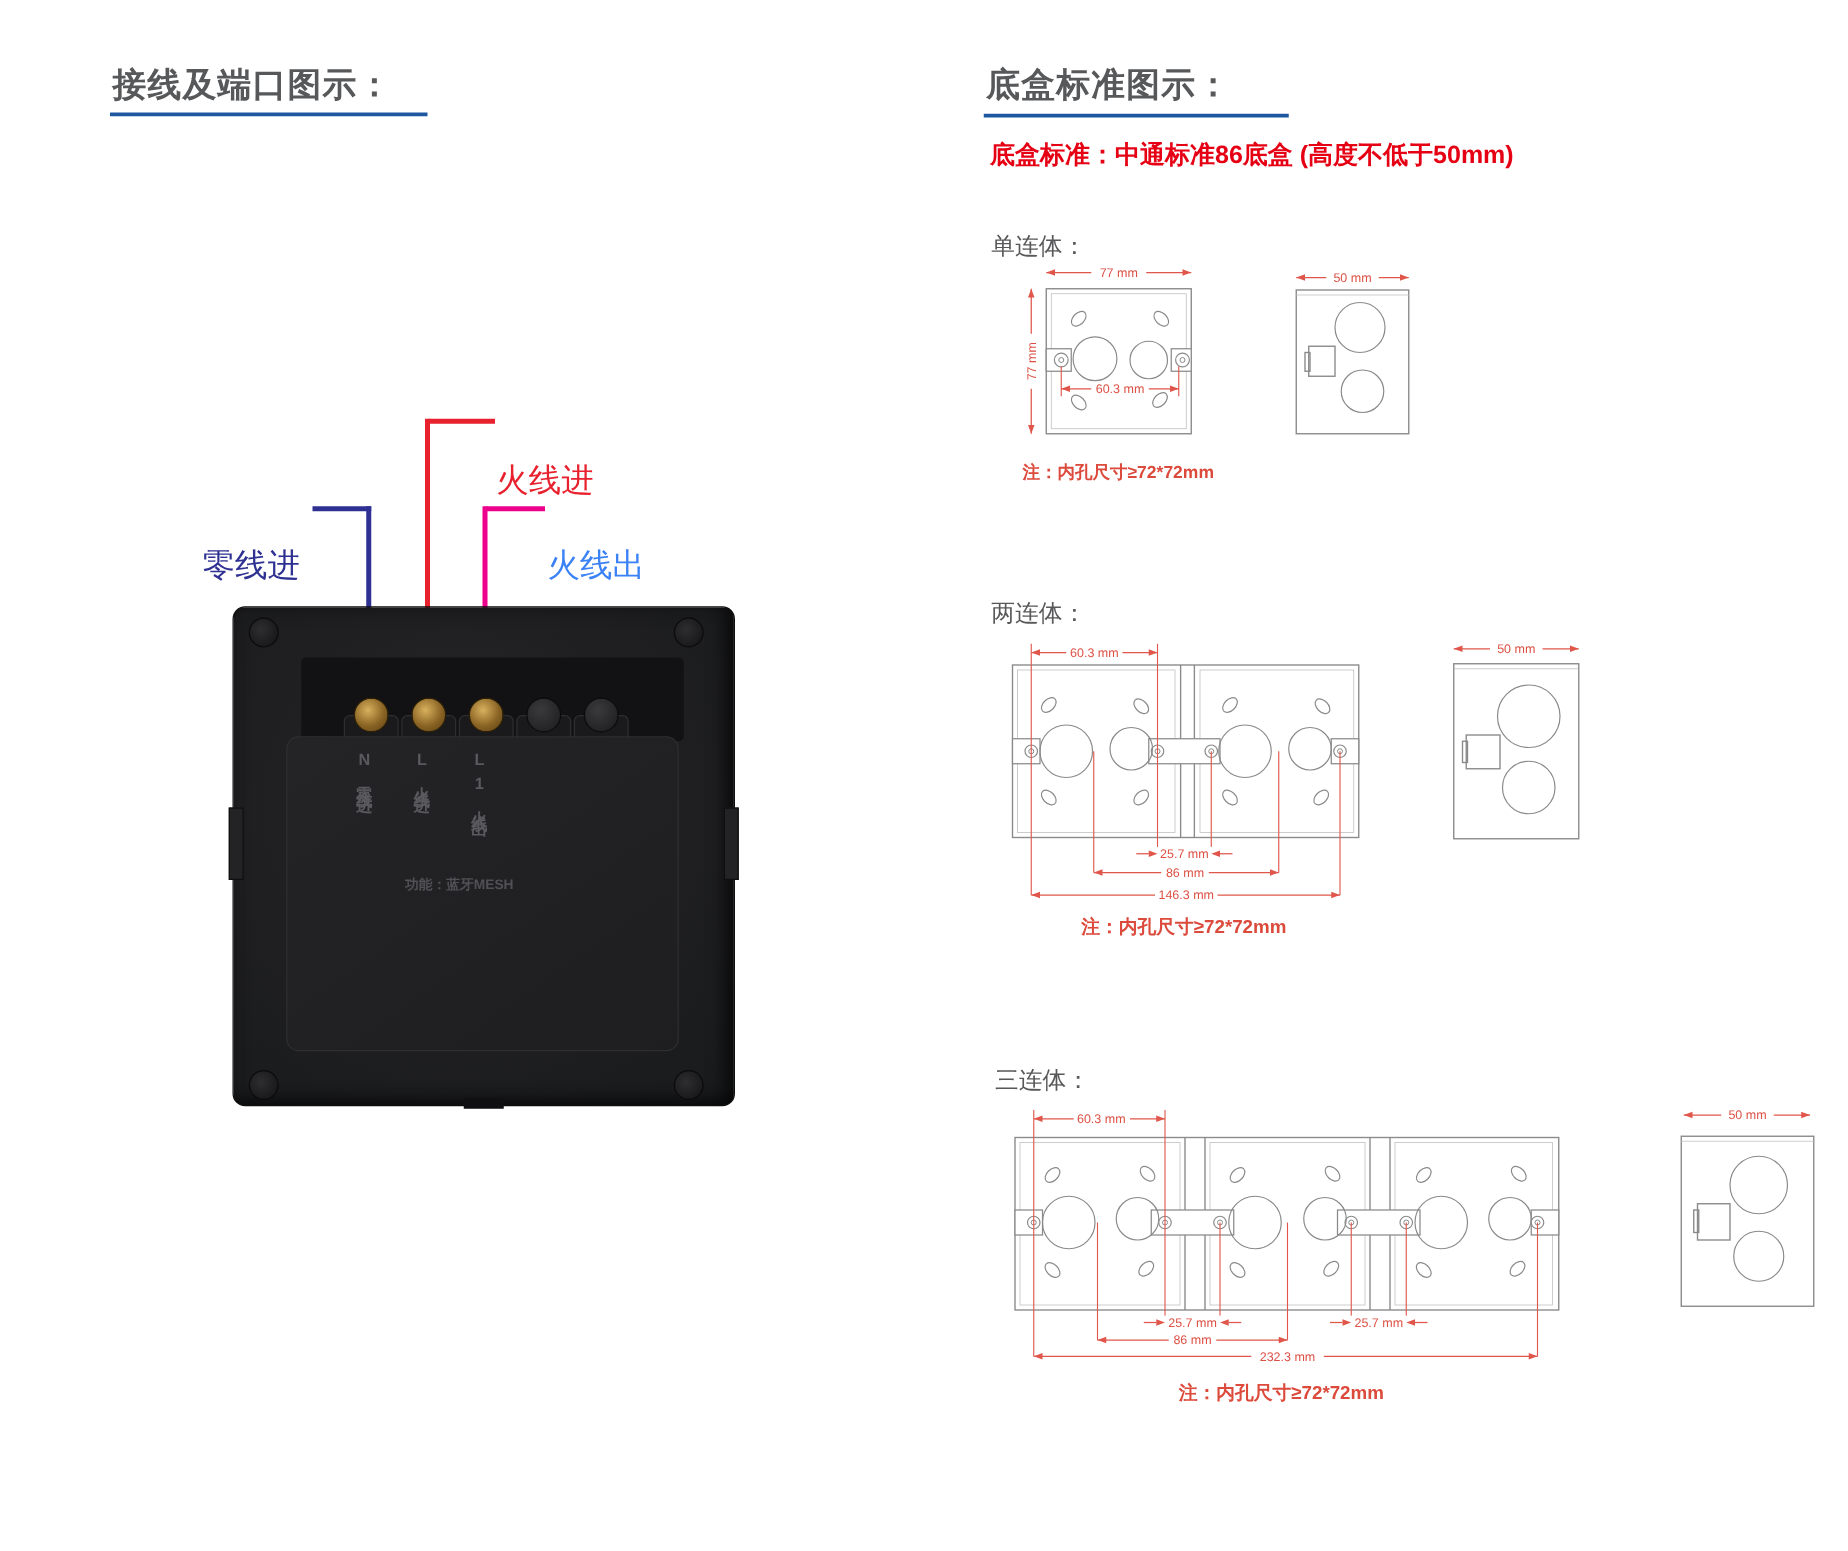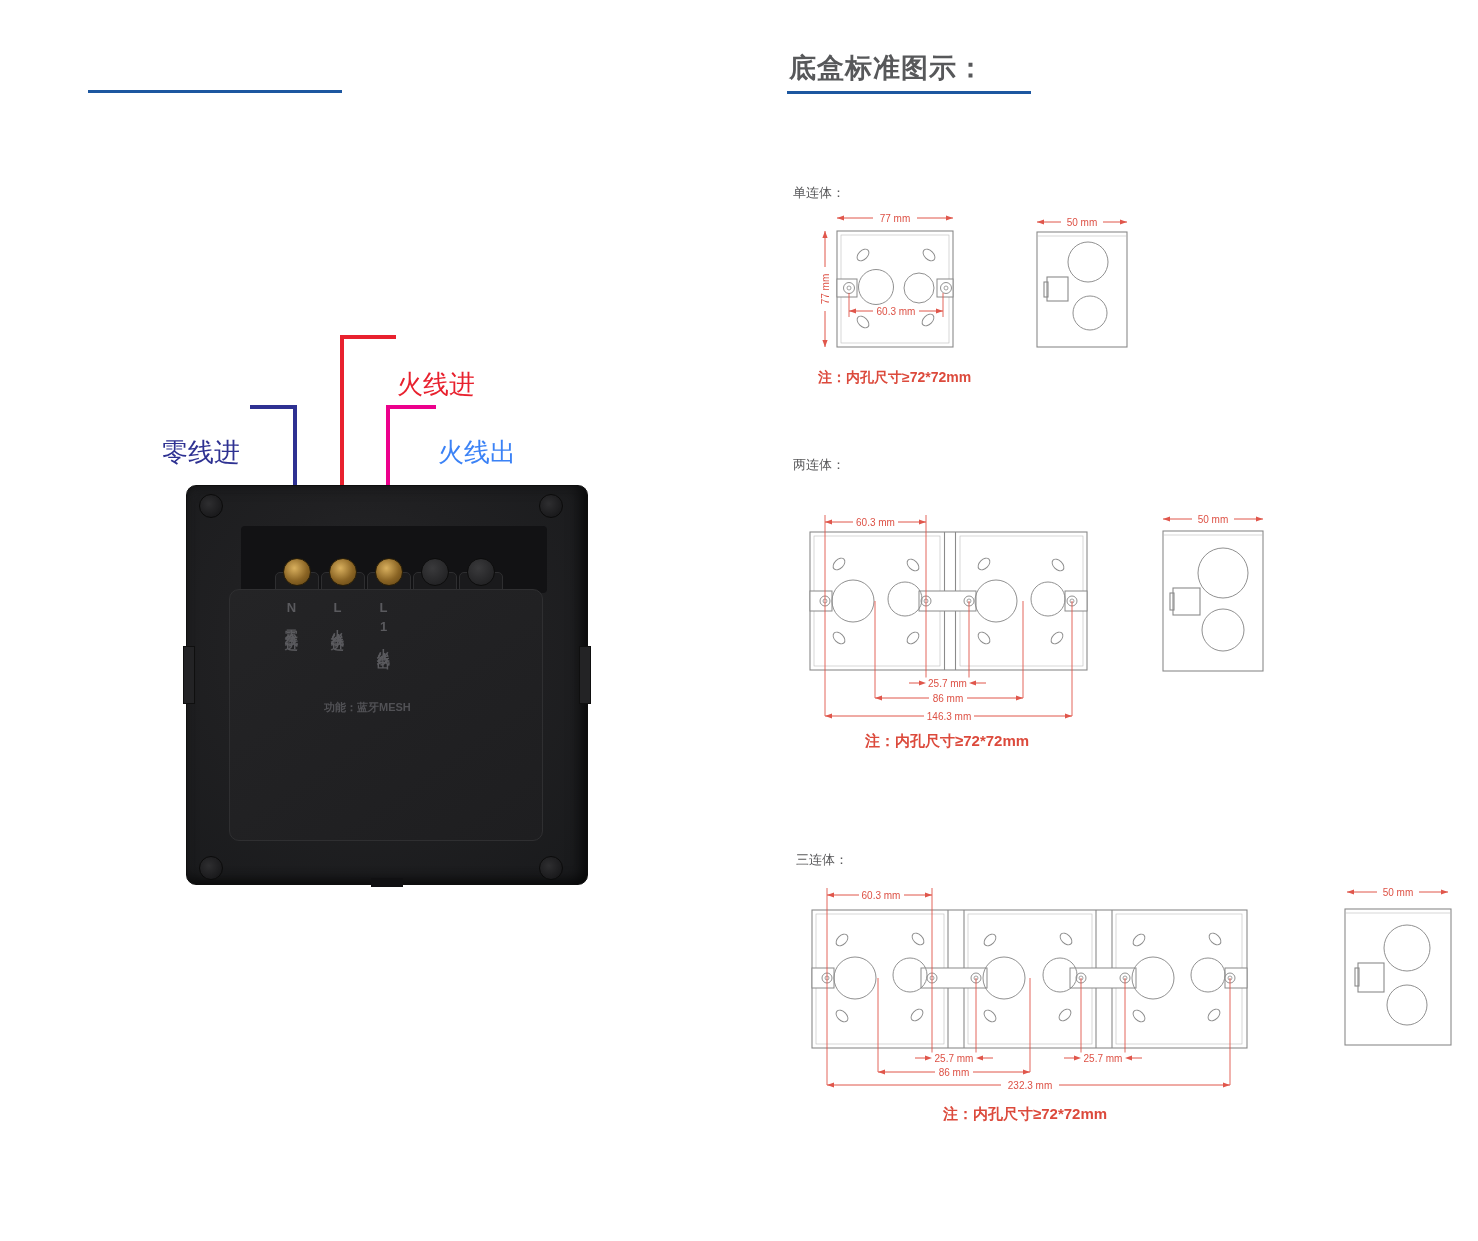--- a/index.html
+++ b/index.html
@@ -4,21 +4,21 @@
 <style>
   html,body{margin:0;padding:0;background:#fff;}
   .page{position:relative;width:1478px;height:1241px;background:#ffffff;
         font-family:"Liberation Sans",sans-serif;overflow:hidden;}
   .abs{position:absolute;}
 
   
   .h-title{font-size:27px;font-weight:bold;color:#57585a;letter-spacing:1px;white-space:nowrap;}
   .h-rule{height:3px;background:#1d57a0;}
   .std-line{font-size:20px;font-weight:bold;color:#e60014;white-space:nowrap;}
-  .grp-label{font-size:13px;color:#58585a;white-space:nowrap;}
+  .grp-label{font-size:19px;color:#58585a;white-space:nowrap;}
   .note{font-weight:bold;color:#dc4a3c;white-space:nowrap;}
 
   
   .wlabel{font-size:26px;white-space:nowrap;margin-top:43px;}
   .wline{position:absolute;}
 
   
   .device{position:absolute;left:186px;top:485px;width:400px;height:398px;border-radius:10px;
           background:radial-gradient(circle at 45% 40%, #2a2a2c 0%, #202022 45%, #191a1c 100%);
           border:1px solid #0e0e0e;
@@ -55,20 +55,21 @@
   .xl{stroke:#e0564b;stroke-width:.9;}
   .ar{fill:#e0564b;}
   .tb{fill:#ffffff;}
   .dt{fill:#dd5145;font-size:10px;text-anchor:middle;}
 </style>
 </head>
 <body>
 
 <div class="page">
 
+  <div class="abs h-title" style="left:90px;top:50px;">接线及端口图示：</div>
   <div class="abs h-rule" style="left:88px;top:90px;width:254px;"></div>
 
   <div class="abs wlabel" style="left:397px;top:324px;color:#e8212e;">火线进</div>
   <div class="abs wlabel" style="left:162px;top:392px;color:#2e3192;">零线进</div>
   <div class="abs wlabel" style="left:438px;top:392px;color:#3b82f6;">火线出</div>
 
   <div class="wline" style="left:343px;top:335px;width:53px;height:4px;background:#e8212e;"></div>
   <div class="wline" style="left:340px;top:335px;width:4px;height:237px;background:#e8212e;"></div>
   <div class="wline" style="left:250px;top:405px;width:47px;height:4px;background:#2e3192;"></div>
   <div class="wline" style="left:293px;top:405px;width:4px;height:167px;background:#2e3192;"></div>
@@ -100,23 +101,24 @@
       <div class="vcol" style="left:52px;top:10px;">N零线进</div>
       <div class="vcol" style="left:98px;top:10px;">L火线进</div>
       <div class="vcol" style="left:144px;top:10px;">L1火线出</div>
       <div class="fnline">功能：蓝牙MESH</div>
     </div>
     <div class="btab"></div>
   </div>
 
   <div class="abs h-title" style="left:789px;top:50px;">底盒标准图示：</div>
   <div class="abs h-rule" style="left:787px;top:91px;width:244px;"></div>
+  <div class="abs std-line" style="left:792px;top:110px;">底盒标准：中通标准86底盒 (高度不低于50mm)</div>
 
   <div class="abs grp-label" style="left:793px;top:184px;">单连体：</div>
-  <div class="abs grp-label" style="left:793px;top:456px;">两连体：</div>
+  <div class="abs grp-label" style="left:793px;top:478px;">两连体：</div>
   <div class="abs grp-label" style="left:796px;top:851px;">三连体：</div>
 
   <div class="abs note" style="left:818px;top:369px;font-size:14px;">注：内孔尺寸≥72*72mm</div>
   <div class="abs note" style="left:865px;top:732px;font-size:15px;">注：内孔尺寸≥72*72mm</div>
   <div class="abs note" style="left:943px;top:1105px;font-size:15px;">注：内孔尺寸≥72*72mm</div>
 
   <svg style="left:810px;top:205px;" width="160" height="175">
     <rect class="bx" x="27" y="26" width="116" height="116"></rect>
     <rect class="in" x="31" y="30" width="108" height="108"></rect>
     <rect class="tab" x="27" y="74" width="20" height="18"></rect>

